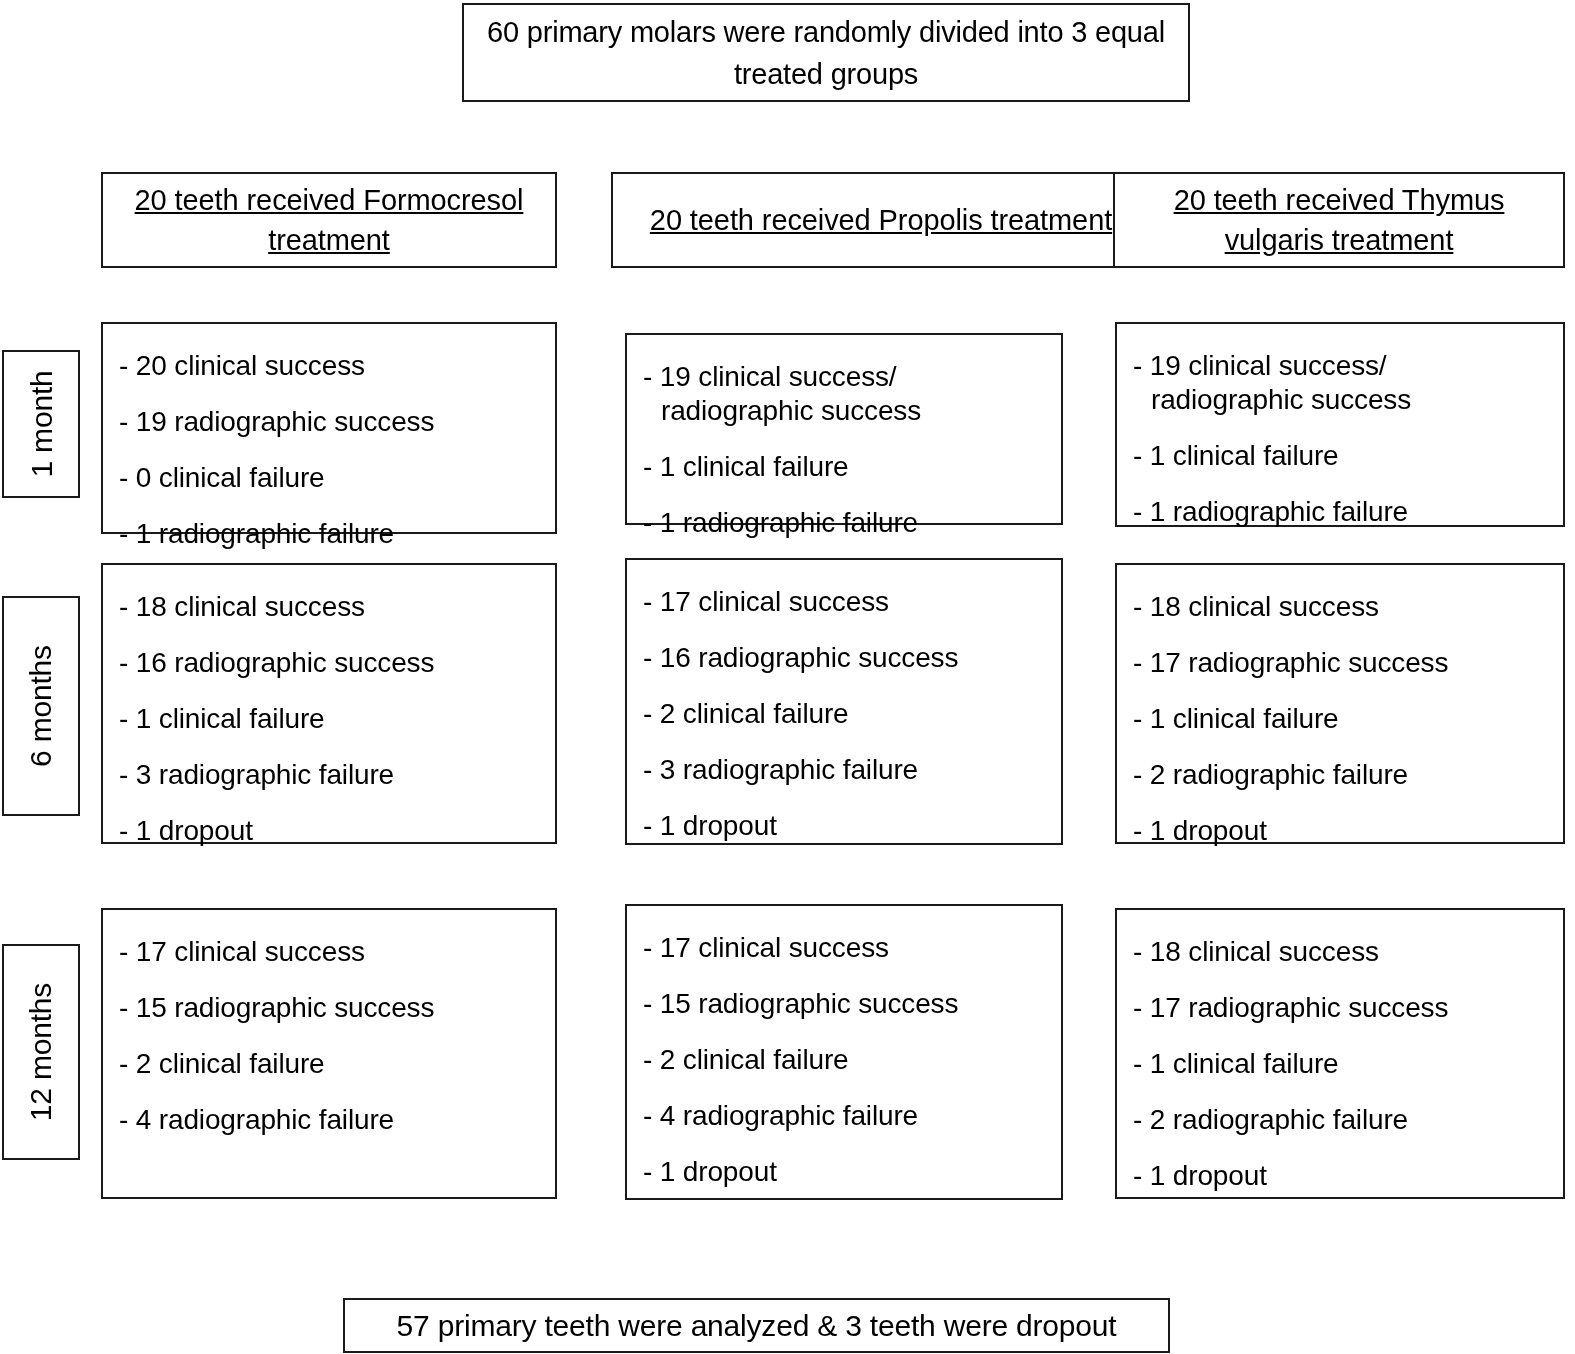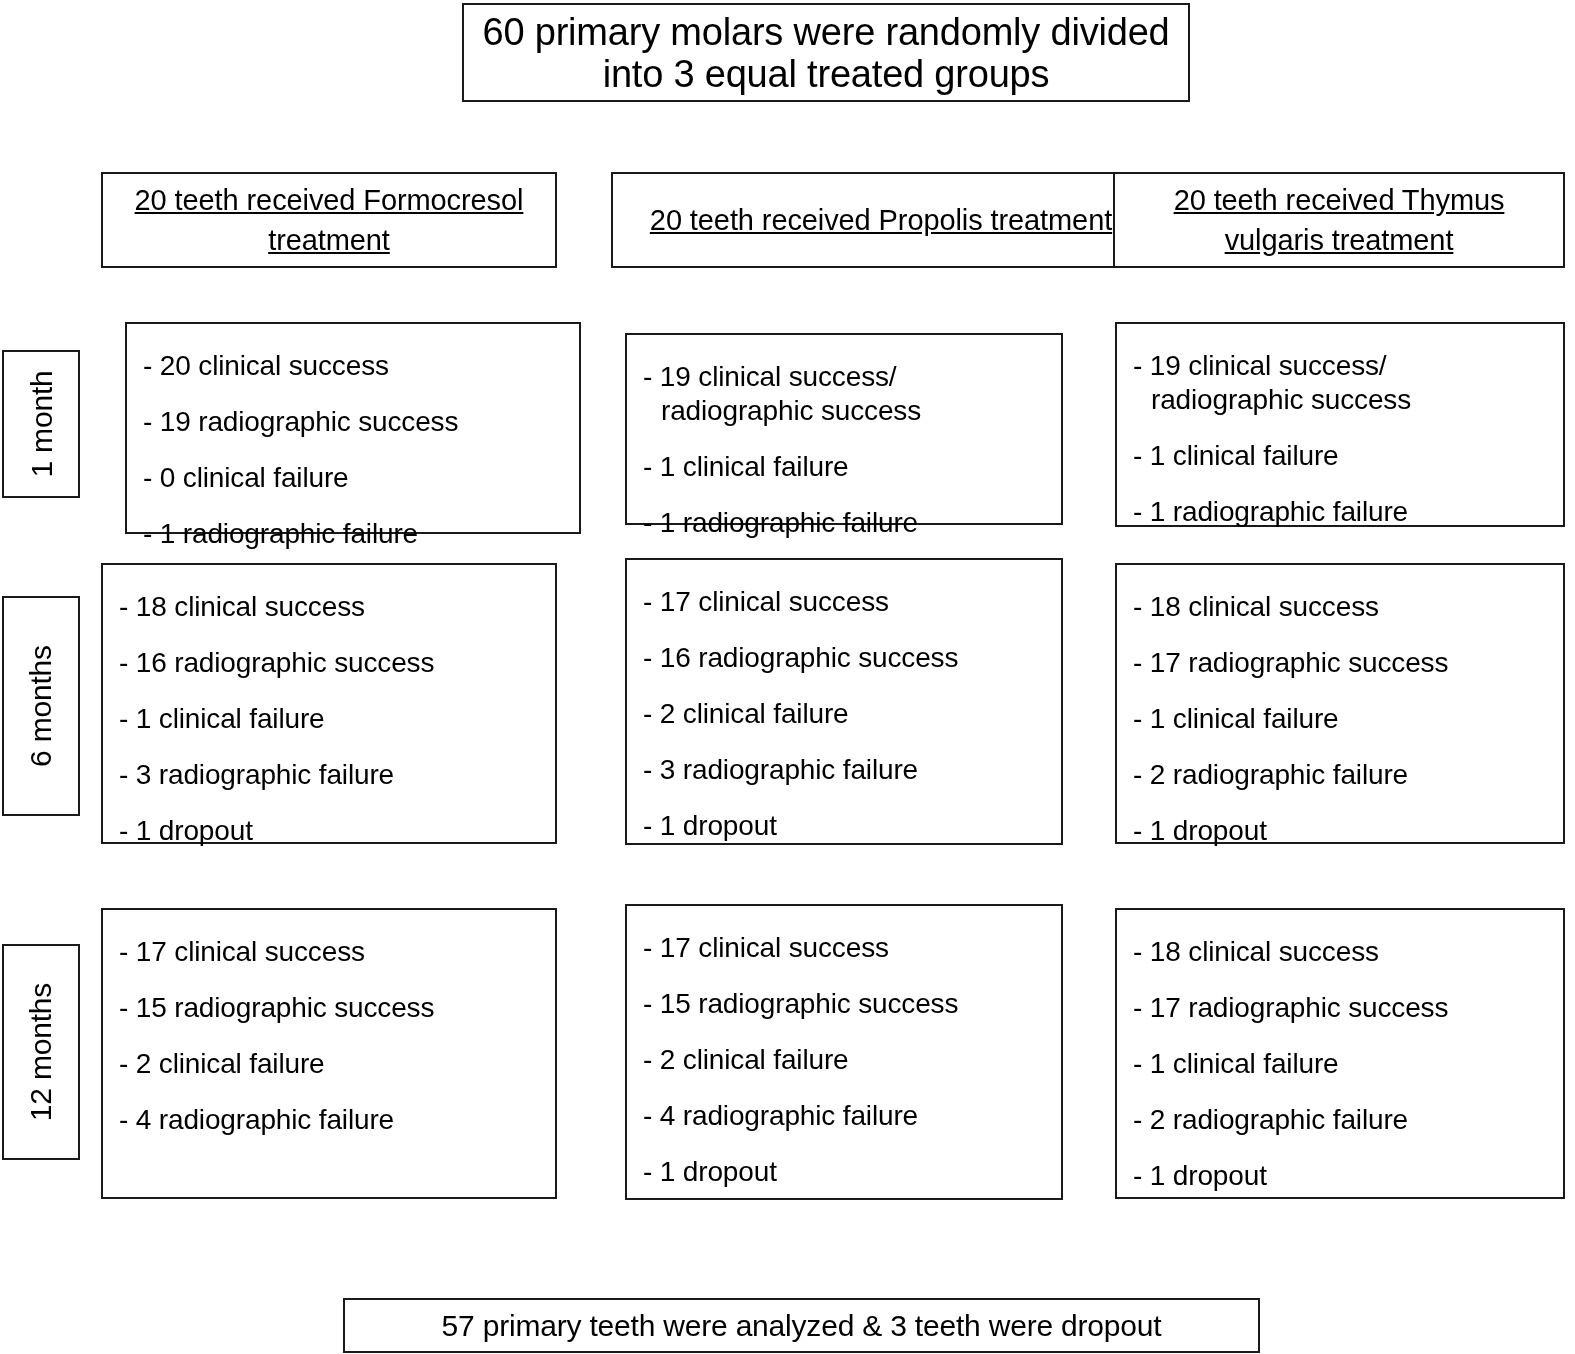--- a/index.html
+++ b/index.html
@@ -31,21 +31,21 @@
   .top-box {
     left: 462px;
     top: 3px;
     width: 728px;
     height: 99px;
     display: flex;
     align-items: center;
     justify-content: center;
   }
   .top-box .txt {
-    font-size: 38px;
+    font-size: 29px;
     line-height: 42px;
     text-align: center;
     padding: 0 14px;
     letter-spacing: -0.2px;
   }
   
   .group-header {
     top: 172px;
     height: 96px;
     display: flex;
@@ -88,21 +88,21 @@
   }
   .content-box .line {
     font-size: 28px;
     line-height: 34px;
     padding: 11px 22px 11px 34px;
     text-indent: -18px;
     letter-spacing: -0.15px;
   }
 
   
-  .cb-0-0 { left: 101px;  top: 322px; width: 456px; height: 212px; margin-left: 24px; }
+  .cb-0-0 { left: 101px;  top: 322px; width: 456px; height: 212px; }
   .cb-0-1 { left: 625px;  top: 333px; width: 438px; height: 192px; }
   .cb-0-2 { left: 1115px; top: 322px; width: 450px; height: 205px; }
   
   .cb-1-0 { left: 101px;  top: 563px; width: 456px; height: 281px; }
   .cb-1-1 { left: 625px;  top: 558px; width: 438px; height: 287px; }
   .cb-1-2 { left: 1115px; top: 563px; width: 450px; height: 281px; }
   
   .cb-2-0 { left: 101px;  top: 908px; width: 456px; height: 291px; }
   .cb-2-1 { left: 625px;  top: 904px; width: 438px; height: 296px; }
   .cb-2-2 { left: 1115px; top: 908px; width: 450px; height: 291px; }
@@ -111,21 +111,21 @@
   .cb-1-0 .line, .cb-1-1 .line, .cb-1-2 .line,
   .cb-2-0 .line, .cb-2-1 .line, .cb-2-2 .line {
     padding-top: 11px;
     padding-bottom: 11px;
   }
 
   
   .bottom-box {
     left: 343px;
     top: 1298px;
-    width: 917px;
+    width: 827px;
     height: 55px;
     display: flex;
     align-items: center;
     justify-content: center;
   }
   .bottom-box .txt {
     font-size: 30px;
     line-height: 38px;
     text-align: center;
     letter-spacing: -0.2px;

